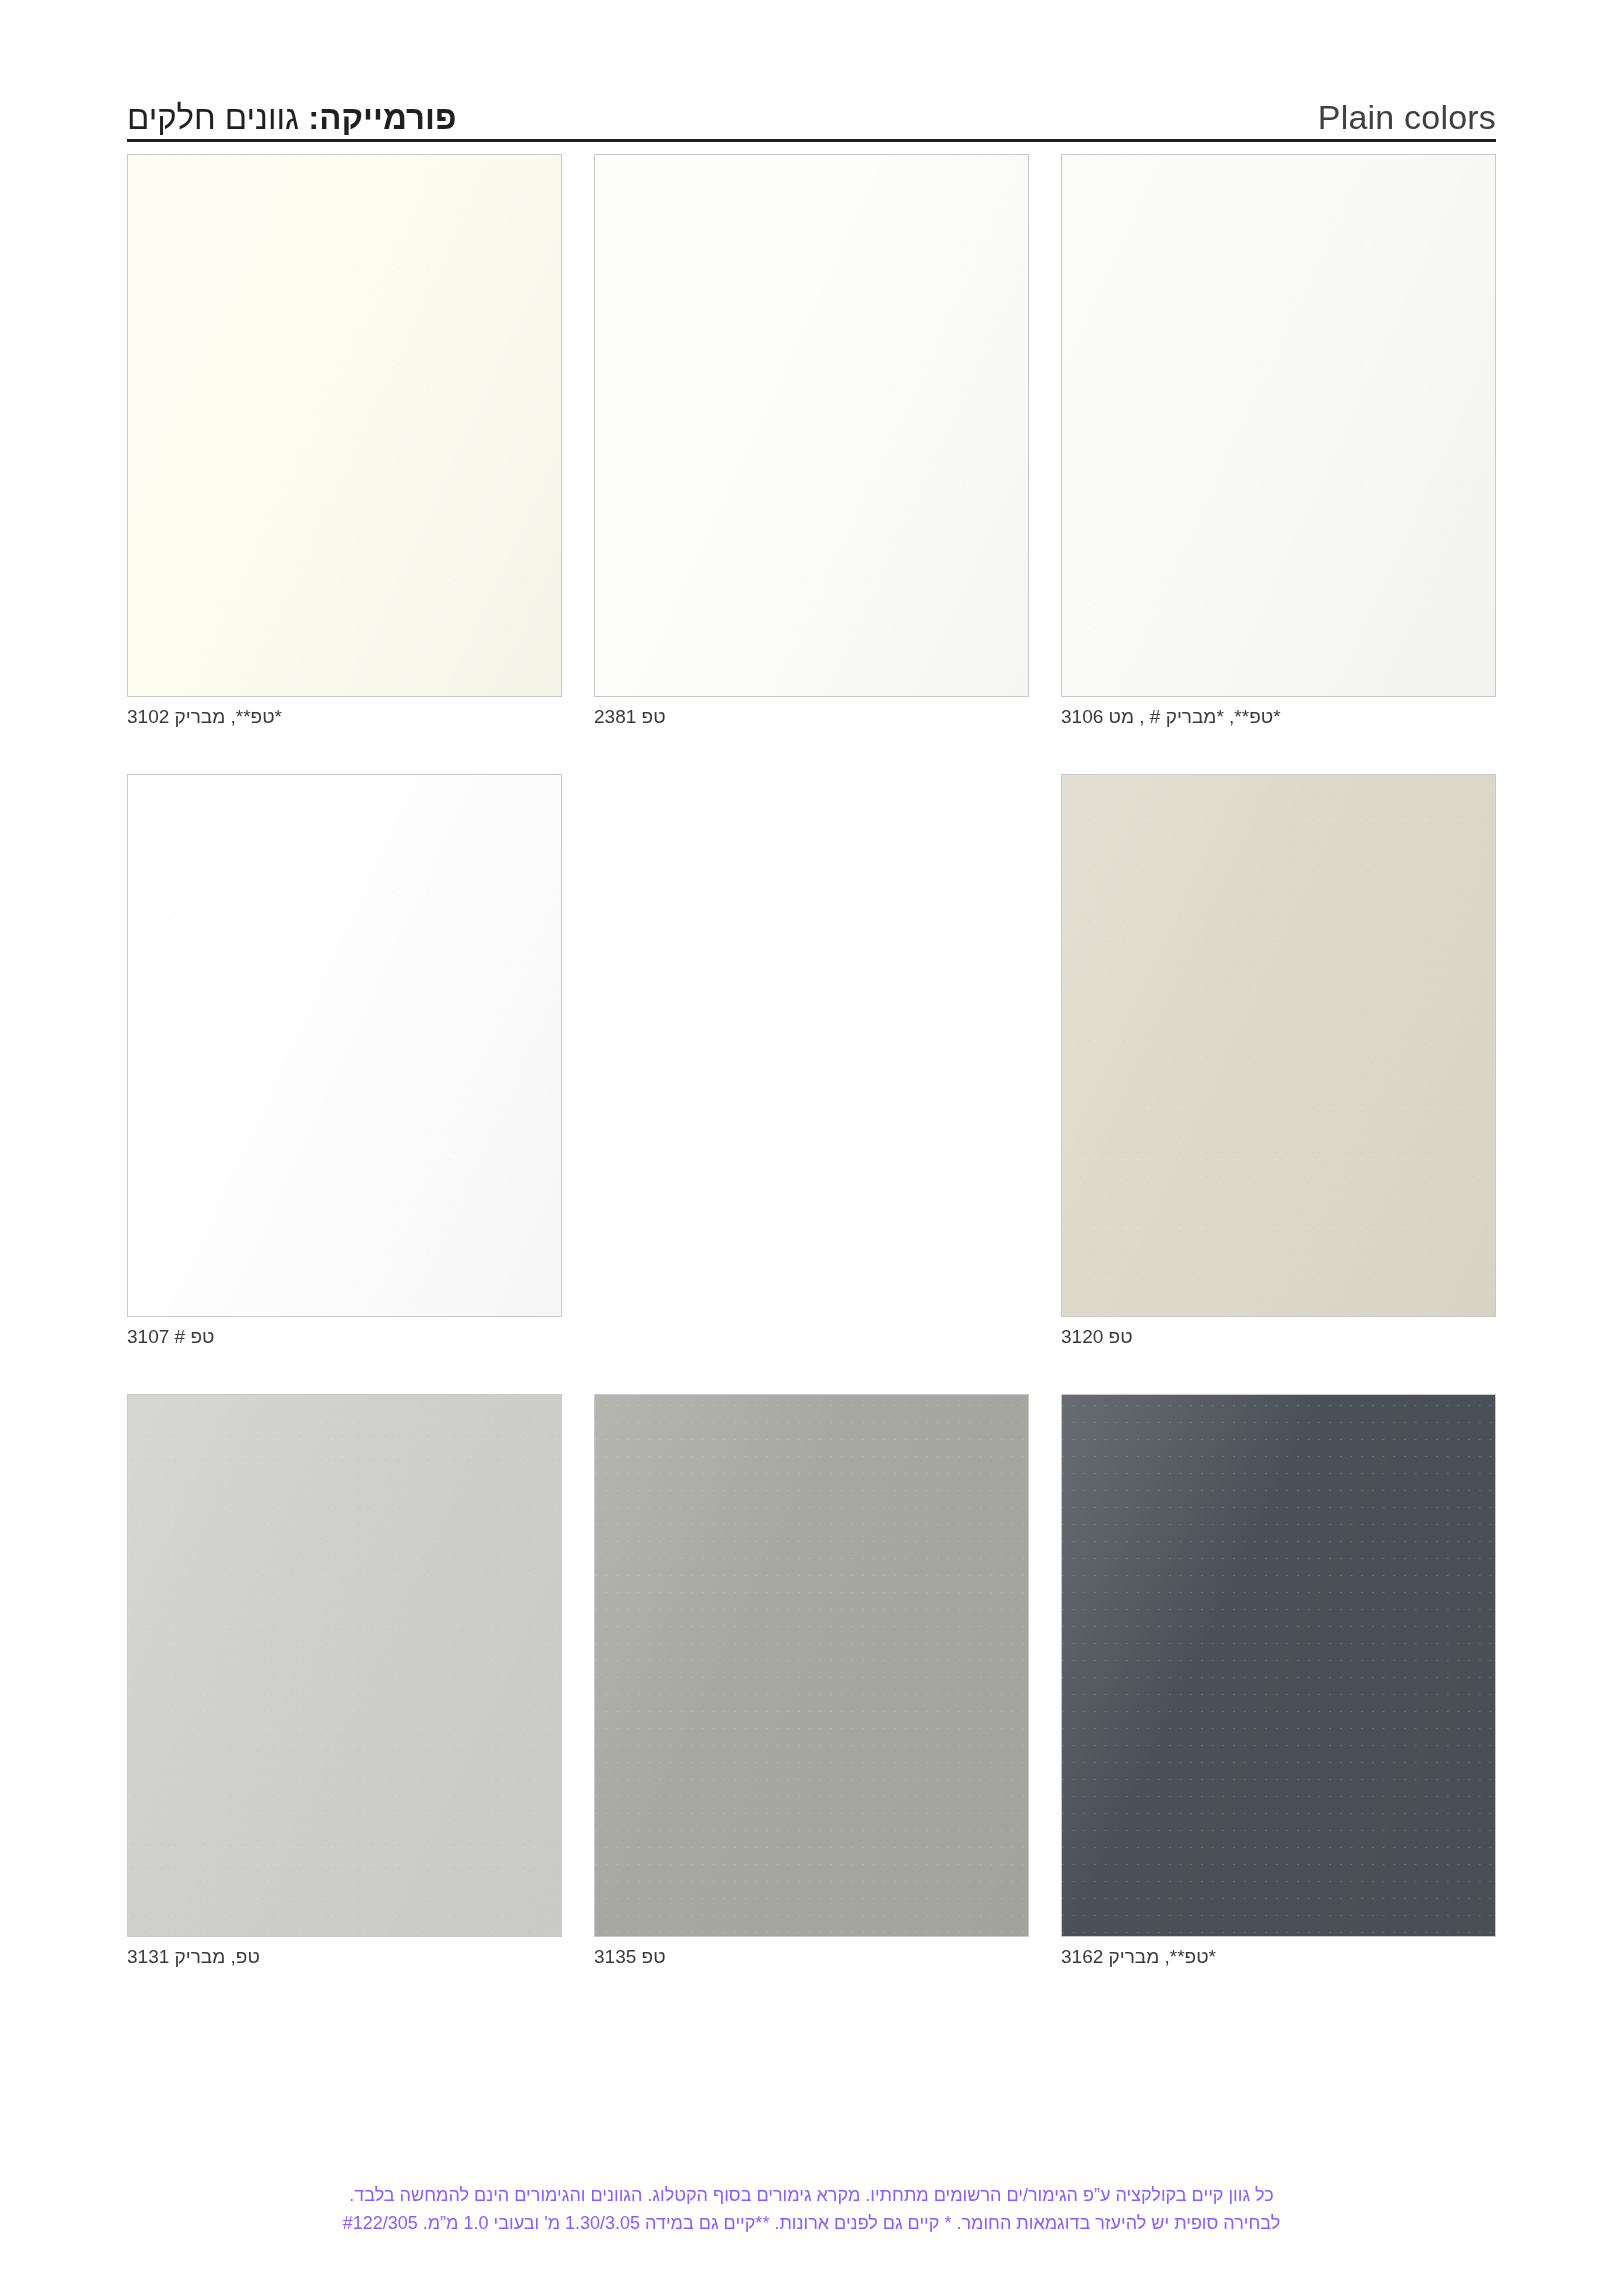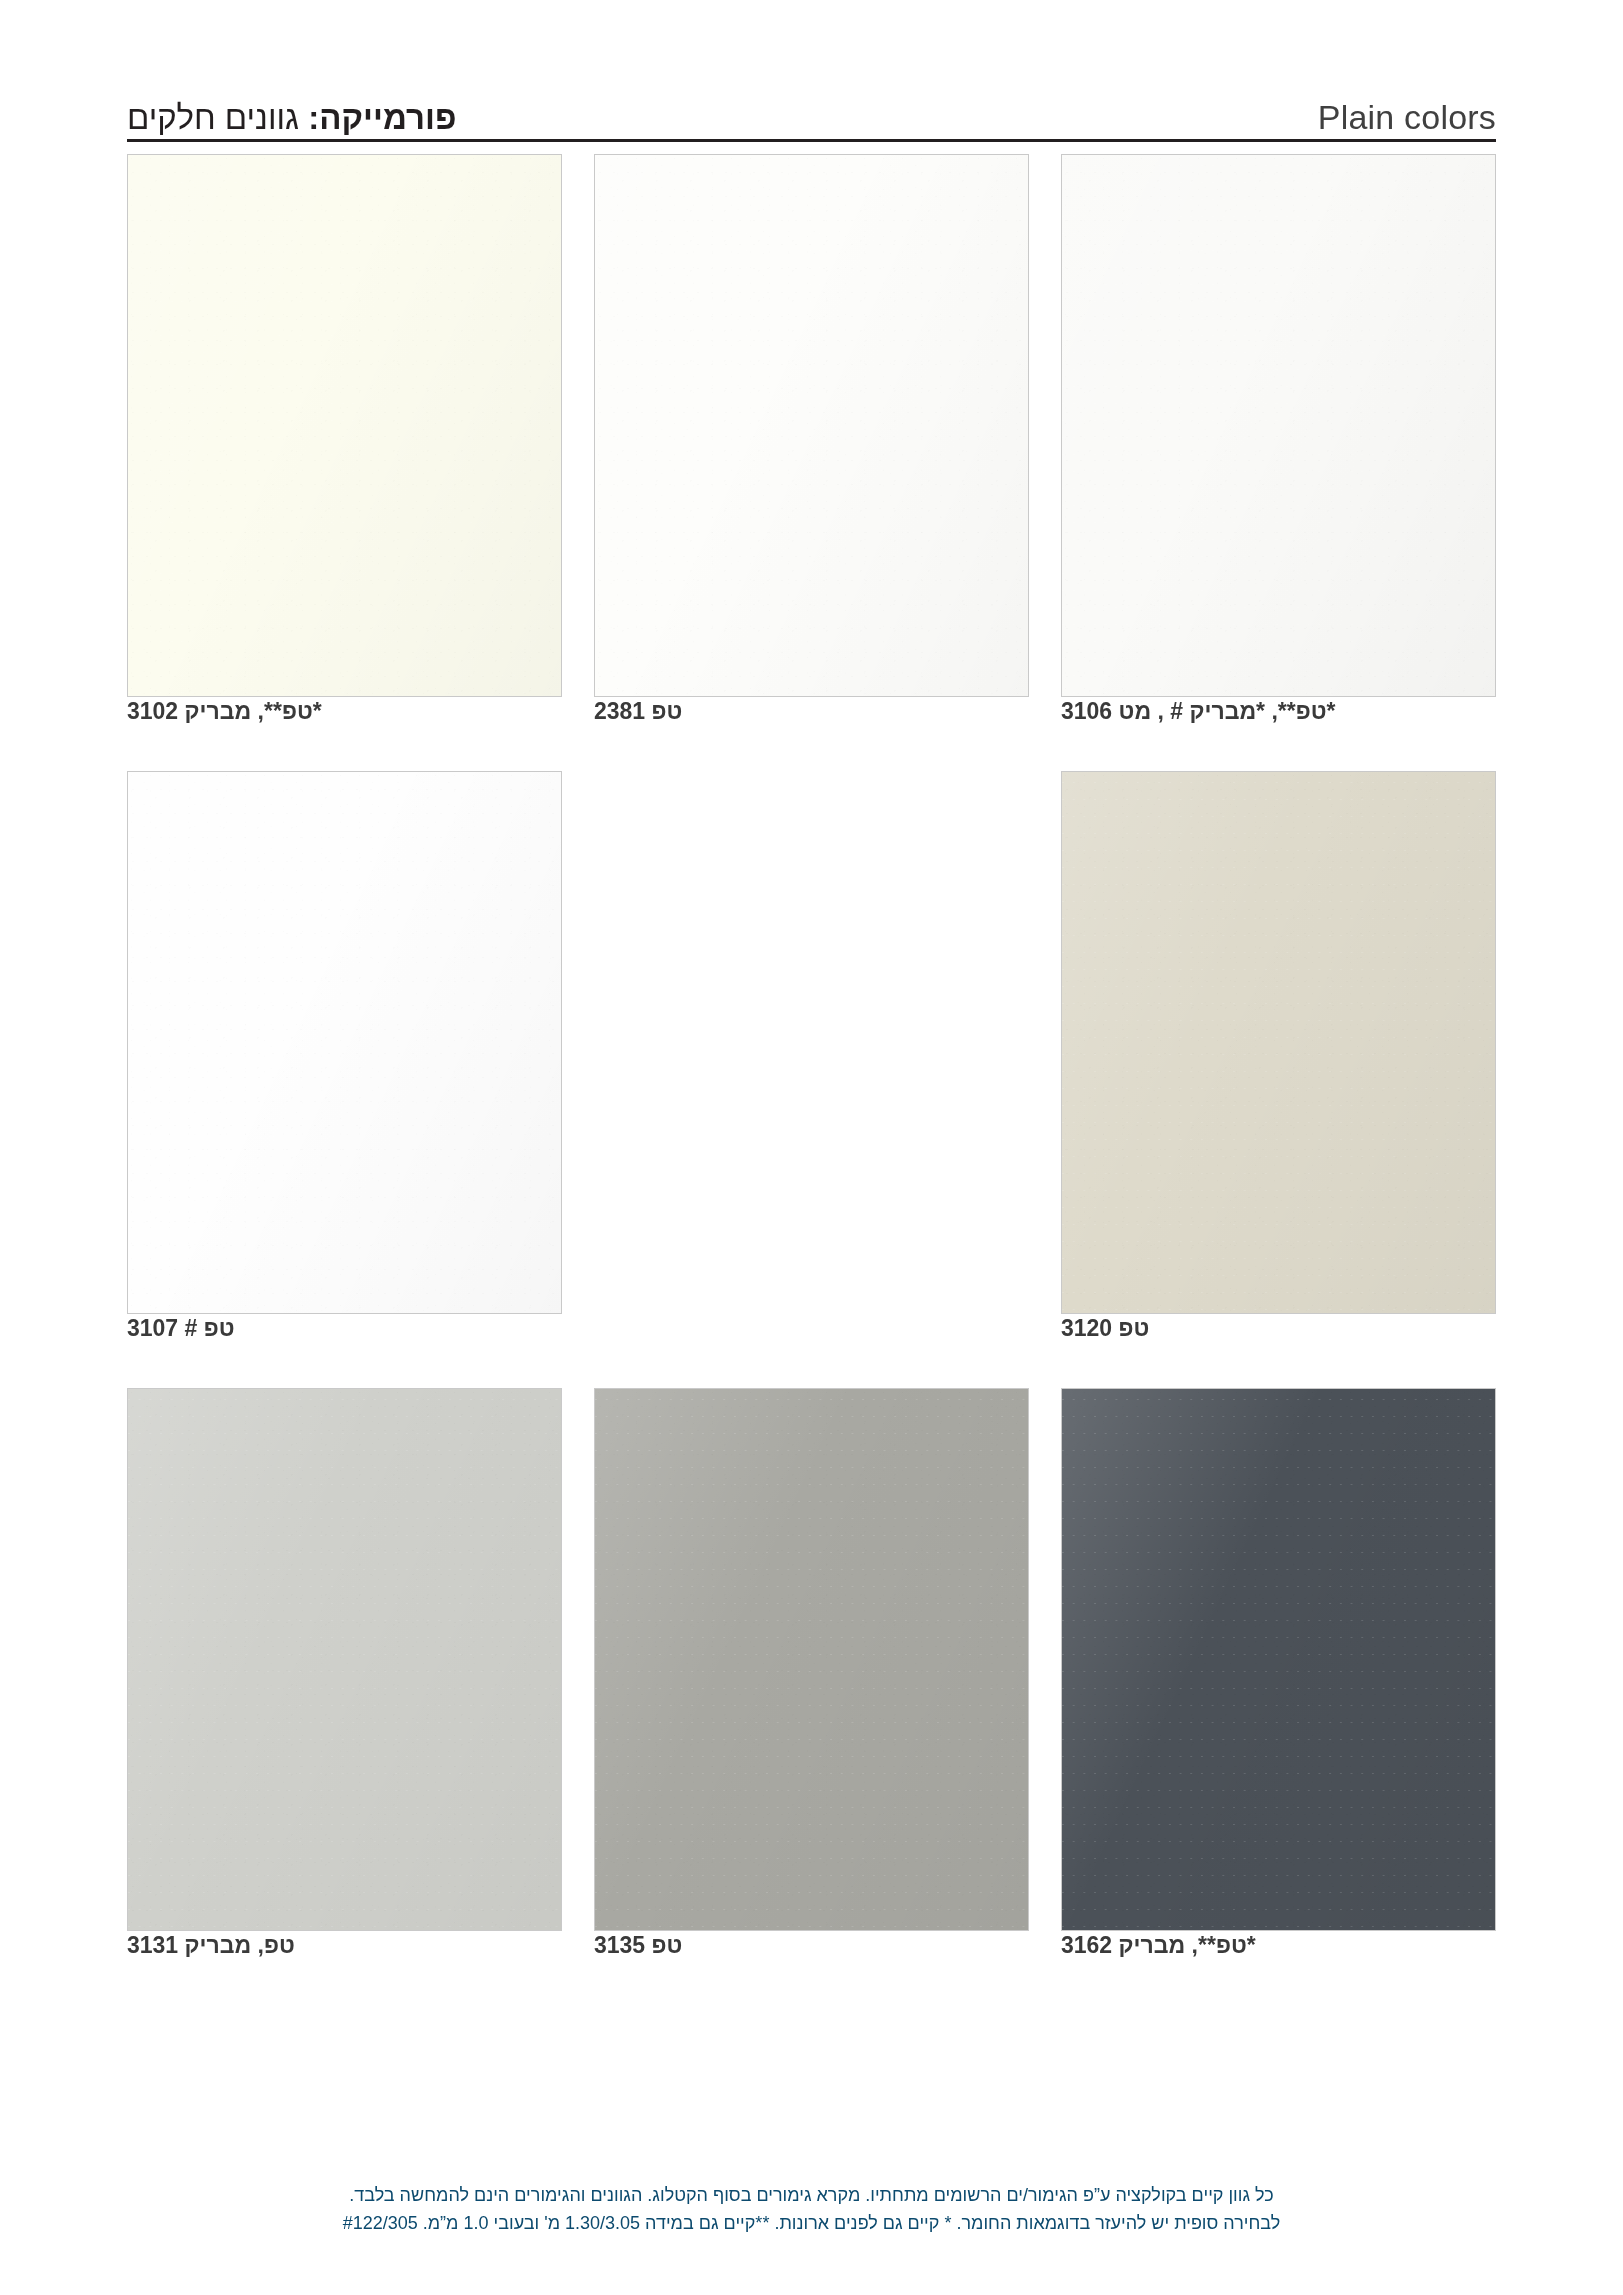--- a/index.html
+++ b/index.html
@@ -96,41 +96,40 @@
       radial-gradient(circle at 8% 61%, rgba(255,255,255,.25) 0 0.8px, transparent 0.8px);
     background-size: 19px 15.6px, 25.4px 22px, 14px 24px, 34px 30px, 10.7px 17px;
   }
   .swatch .sheen {
     position: absolute;
     inset: 0;
     pointer-events: none;
     background: linear-gradient(115deg, rgba(255,255,255,.16) 0%, rgba(255,255,255,0) 38%, rgba(0,0,0,.015) 72%, rgba(0,0,0,.03) 100%);
   }
   .caption {
-    margin-top: 1px;
-    font-size: 23px;
+    margin-top: 9px;
+    font-size: 19px;
     color: #3a3a3a;
     direction: rtl;
     text-align: left;
     white-space: nowrap;
-    font-weight: bold;
   }
   .cell.col-right .caption { text-align: left; }
 
   
   .footer {
     position: absolute;
     left: 127px;
     right: 127px;
     top: 2182px;
     direction: rtl;
     text-align: center;
     font-size: 18px;
     line-height: 1.55;
-    color: #0c4a6e;
+    color: #8b5cf6;
   }
   .footer div { white-space: nowrap; }
 </style>
 </head>
 <body>
 
 <div class="page">
 
   <div class="header">
     <div class="header-left">Plain colors</div>

